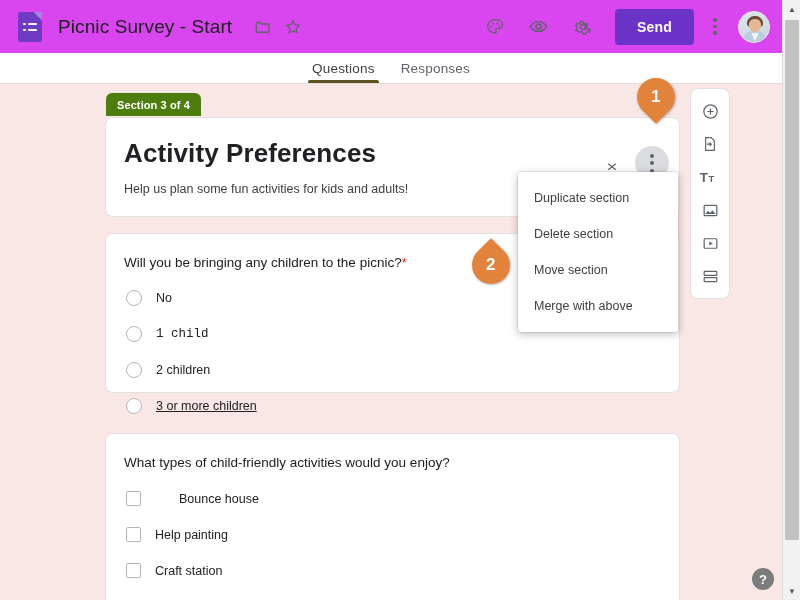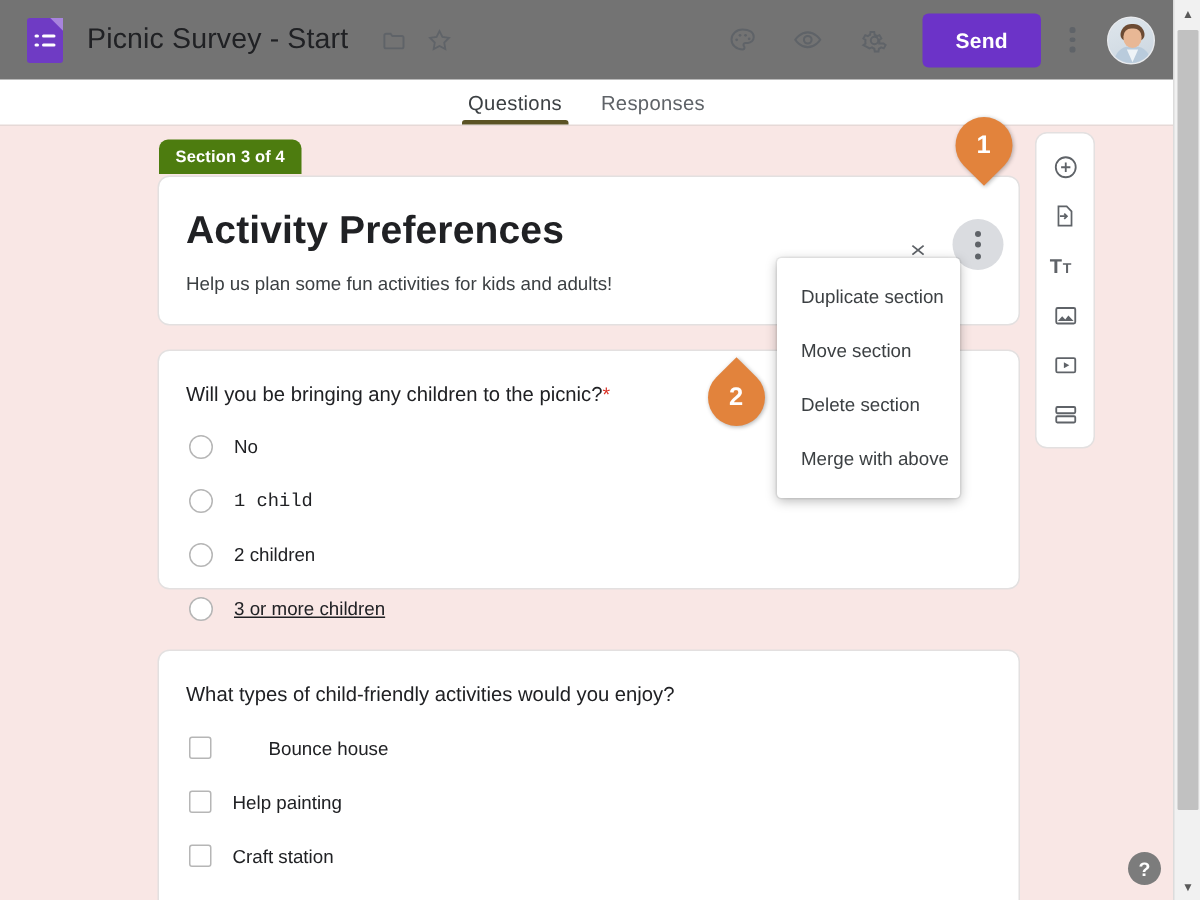--- a/index.html
+++ b/index.html
@@ -13,21 +13,21 @@
     position: relative;
     width: 800px; height: 600px;
     background: #f9e7e5;
     overflow: hidden;
   }
 
   
   .header {
     position: absolute; top: 0; left: 0;
     width: 782px; height: 54px;
-    background: #737373;
+    background: #d946ef;
     display: flex; align-items: center;
     padding: 0 12px 0 18px;
     border-bottom: 1px solid #ffffff;
   }
   .forms-logo {
     width: 24px; height: 30px;
     position: relative; flex: 0 0 auto;
     margin-right: 16px;
   }
   .forms-logo .sheet {
@@ -200,21 +200,21 @@
   }
   .side-btn {
     width: 30px; height: 28px;
     display: flex; align-items: center; justify-content: center;
     color: #5f6368; border-radius: 4px; cursor: pointer;
   }
 
   
   .menu {
     position: absolute; top: 87px; left: 518px;
-    width: 122px;
+    width: 160px;
     background: #ffffff;
     border-radius: 3px;
     box-shadow: 0 2px 8px rgba(0,0,0,.28), 0 0 0 1px rgba(0,0,0,.06);
     padding: 8px 0;
     z-index: 40;
   }
   .menu-item {
     height: 36px; display: flex; align-items: center;
     padding: 0 16px; font-size: 12.5px; color: #3c4043;
     cursor: pointer; white-space: nowrap;
@@ -448,22 +448,22 @@
       <div class="side-btn">
         <svg width="19" height="19" viewBox="0 0 24 24" fill="none" stroke="#5f6368" stroke-width="1.55">
           <rect x="4" y="5.5" width="16" height="5.2" rx="1"></rect>
           <rect x="4" y="13.3" width="16" height="5.2" rx="1"></rect>
         </svg>
       </div>
     </div>
 
     <div class="menu">
       <div class="menu-item">Duplicate section</div>
+      <div class="menu-item">Delete section</div>
       <div class="menu-item">Move section</div>
-      <div class="menu-item">Delete section</div>
       <div class="menu-item">Merge with above</div>
     </div>
 
   </div>
 
   <div class="callout" id="callout-1">
     <span>1</span>
   </div>
   <div class="callout" id="callout-2">
     <span>2</span>

